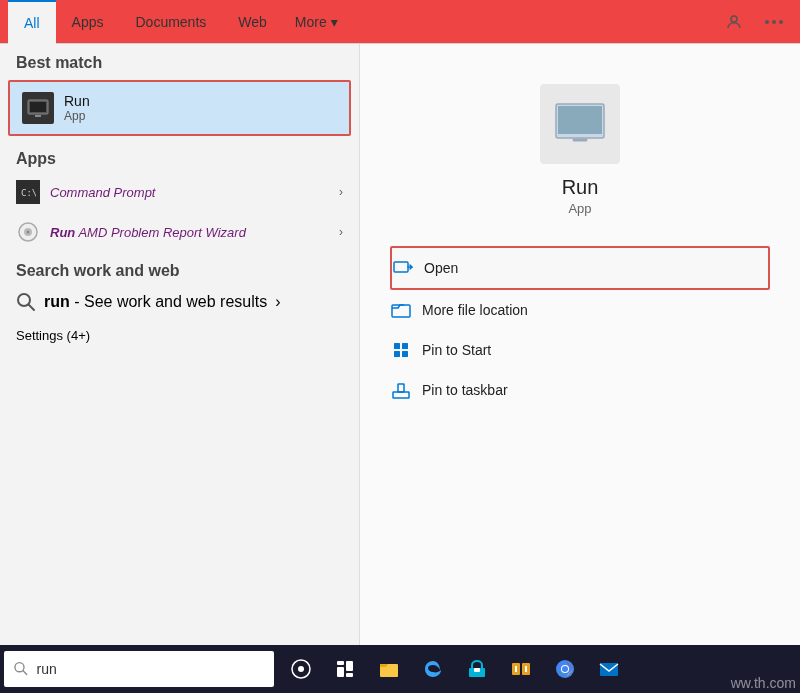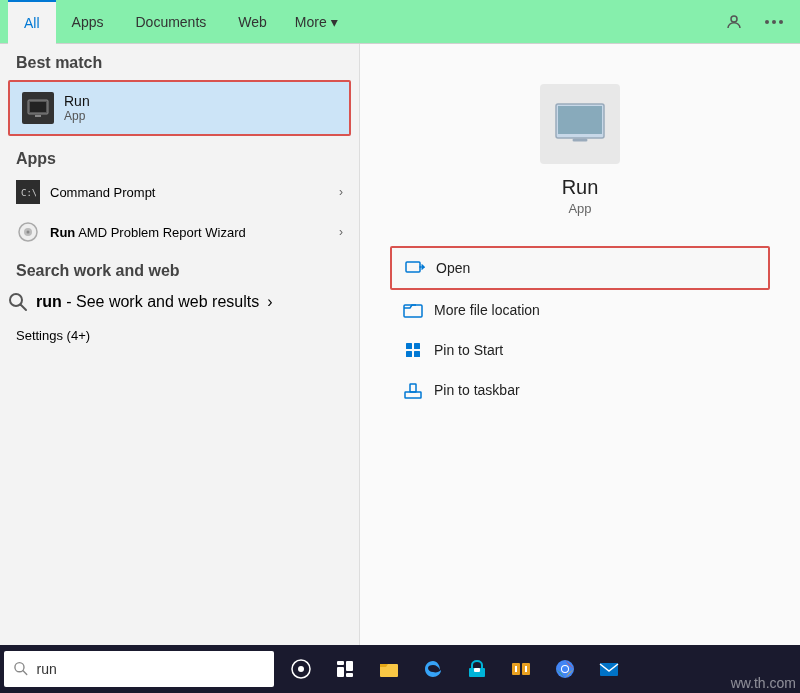--- a/index.html
+++ b/index.html
@@ -21,21 +21,21 @@
       height: 693px;
       background: #f3f3f3;
       display: flex;
       flex-direction: column;
     }
 
     
     .tab-bar {
       display: flex;
       align-items: center;
-      background: #86efac;
+      background: #ef4444;
       height: 44px;
       padding: 0 8px;
       border-bottom: 1px solid #d0d0d0;
       position: relative;
     }
 
     .tab-item {
       padding: 10px 16px;
       font-size: 14px;
       color: #333;
@@ -159,38 +159,39 @@
       width: 24px;
       height: 24px;
       display: flex;
       align-items: center;
       justify-content: center;
       flex-shrink: 0;
     }
 
     .list-item .item-label {
       font-size: 13px;
-      color: #000000;
+      color: #701a75;
       flex: 1;
+      font-style: italic;
     }
 
     .list-item .item-label span {
       font-weight: 700;
     }
 
     .list-item .chevron {
       font-size: 12px;
       color: #666;
     }
 
     .search-web-item {
       display: flex;
       align-items: center;
       gap: 8px;
-      padding: 8px 8px;
+      padding: 8px 16px;
       cursor: pointer;
     }
 
     .settings-count {
       font-size: 13px;
       color: #000000;
       padding: 8px 16px;
     }
 
     
@@ -237,21 +238,21 @@
 
     .action-list {
       width: 100%;
       padding: 0 10px;
     }
 
     .action-item {
       display: flex;
       align-items: center;
       gap: 10px;
-      padding: 9px 12px;
+      padding: 9px 0;
       cursor: pointer;
       border-radius: 2px;
       font-size: 14px;
       color: #222;
       position: relative;
     }
 
     .action-item.highlighted {
       border: 2px solid #d9534f;
       background: #f8f8f8;

